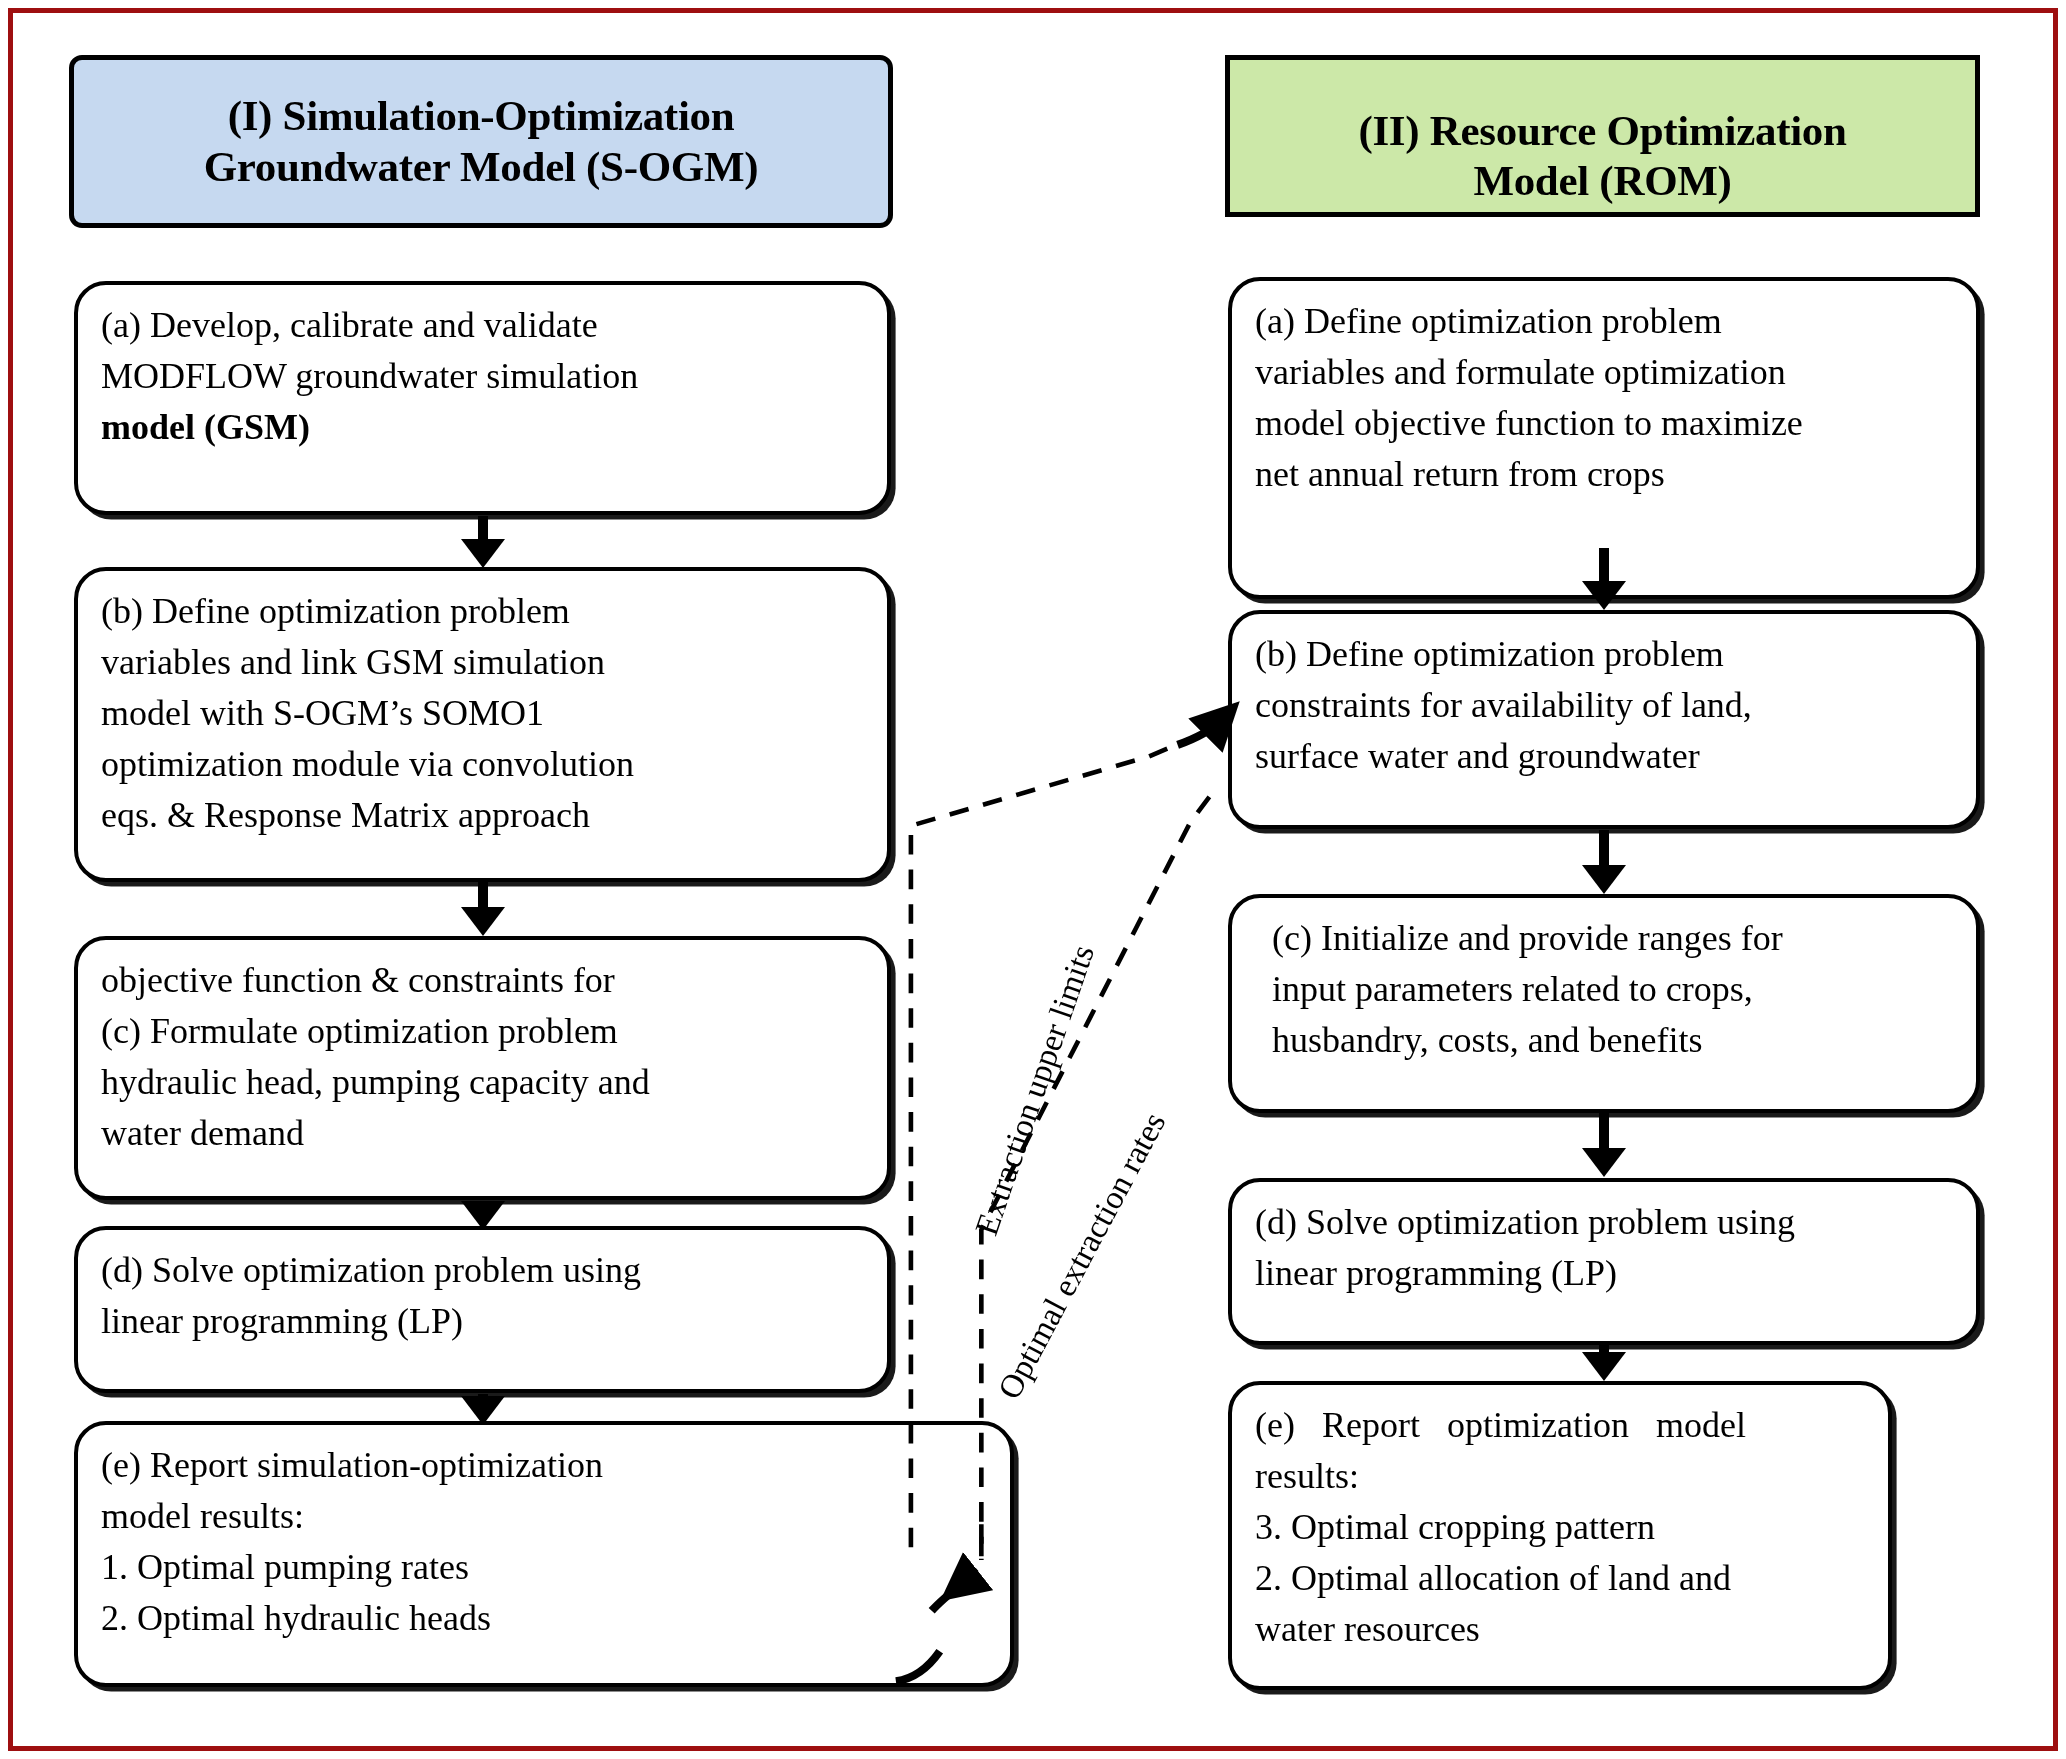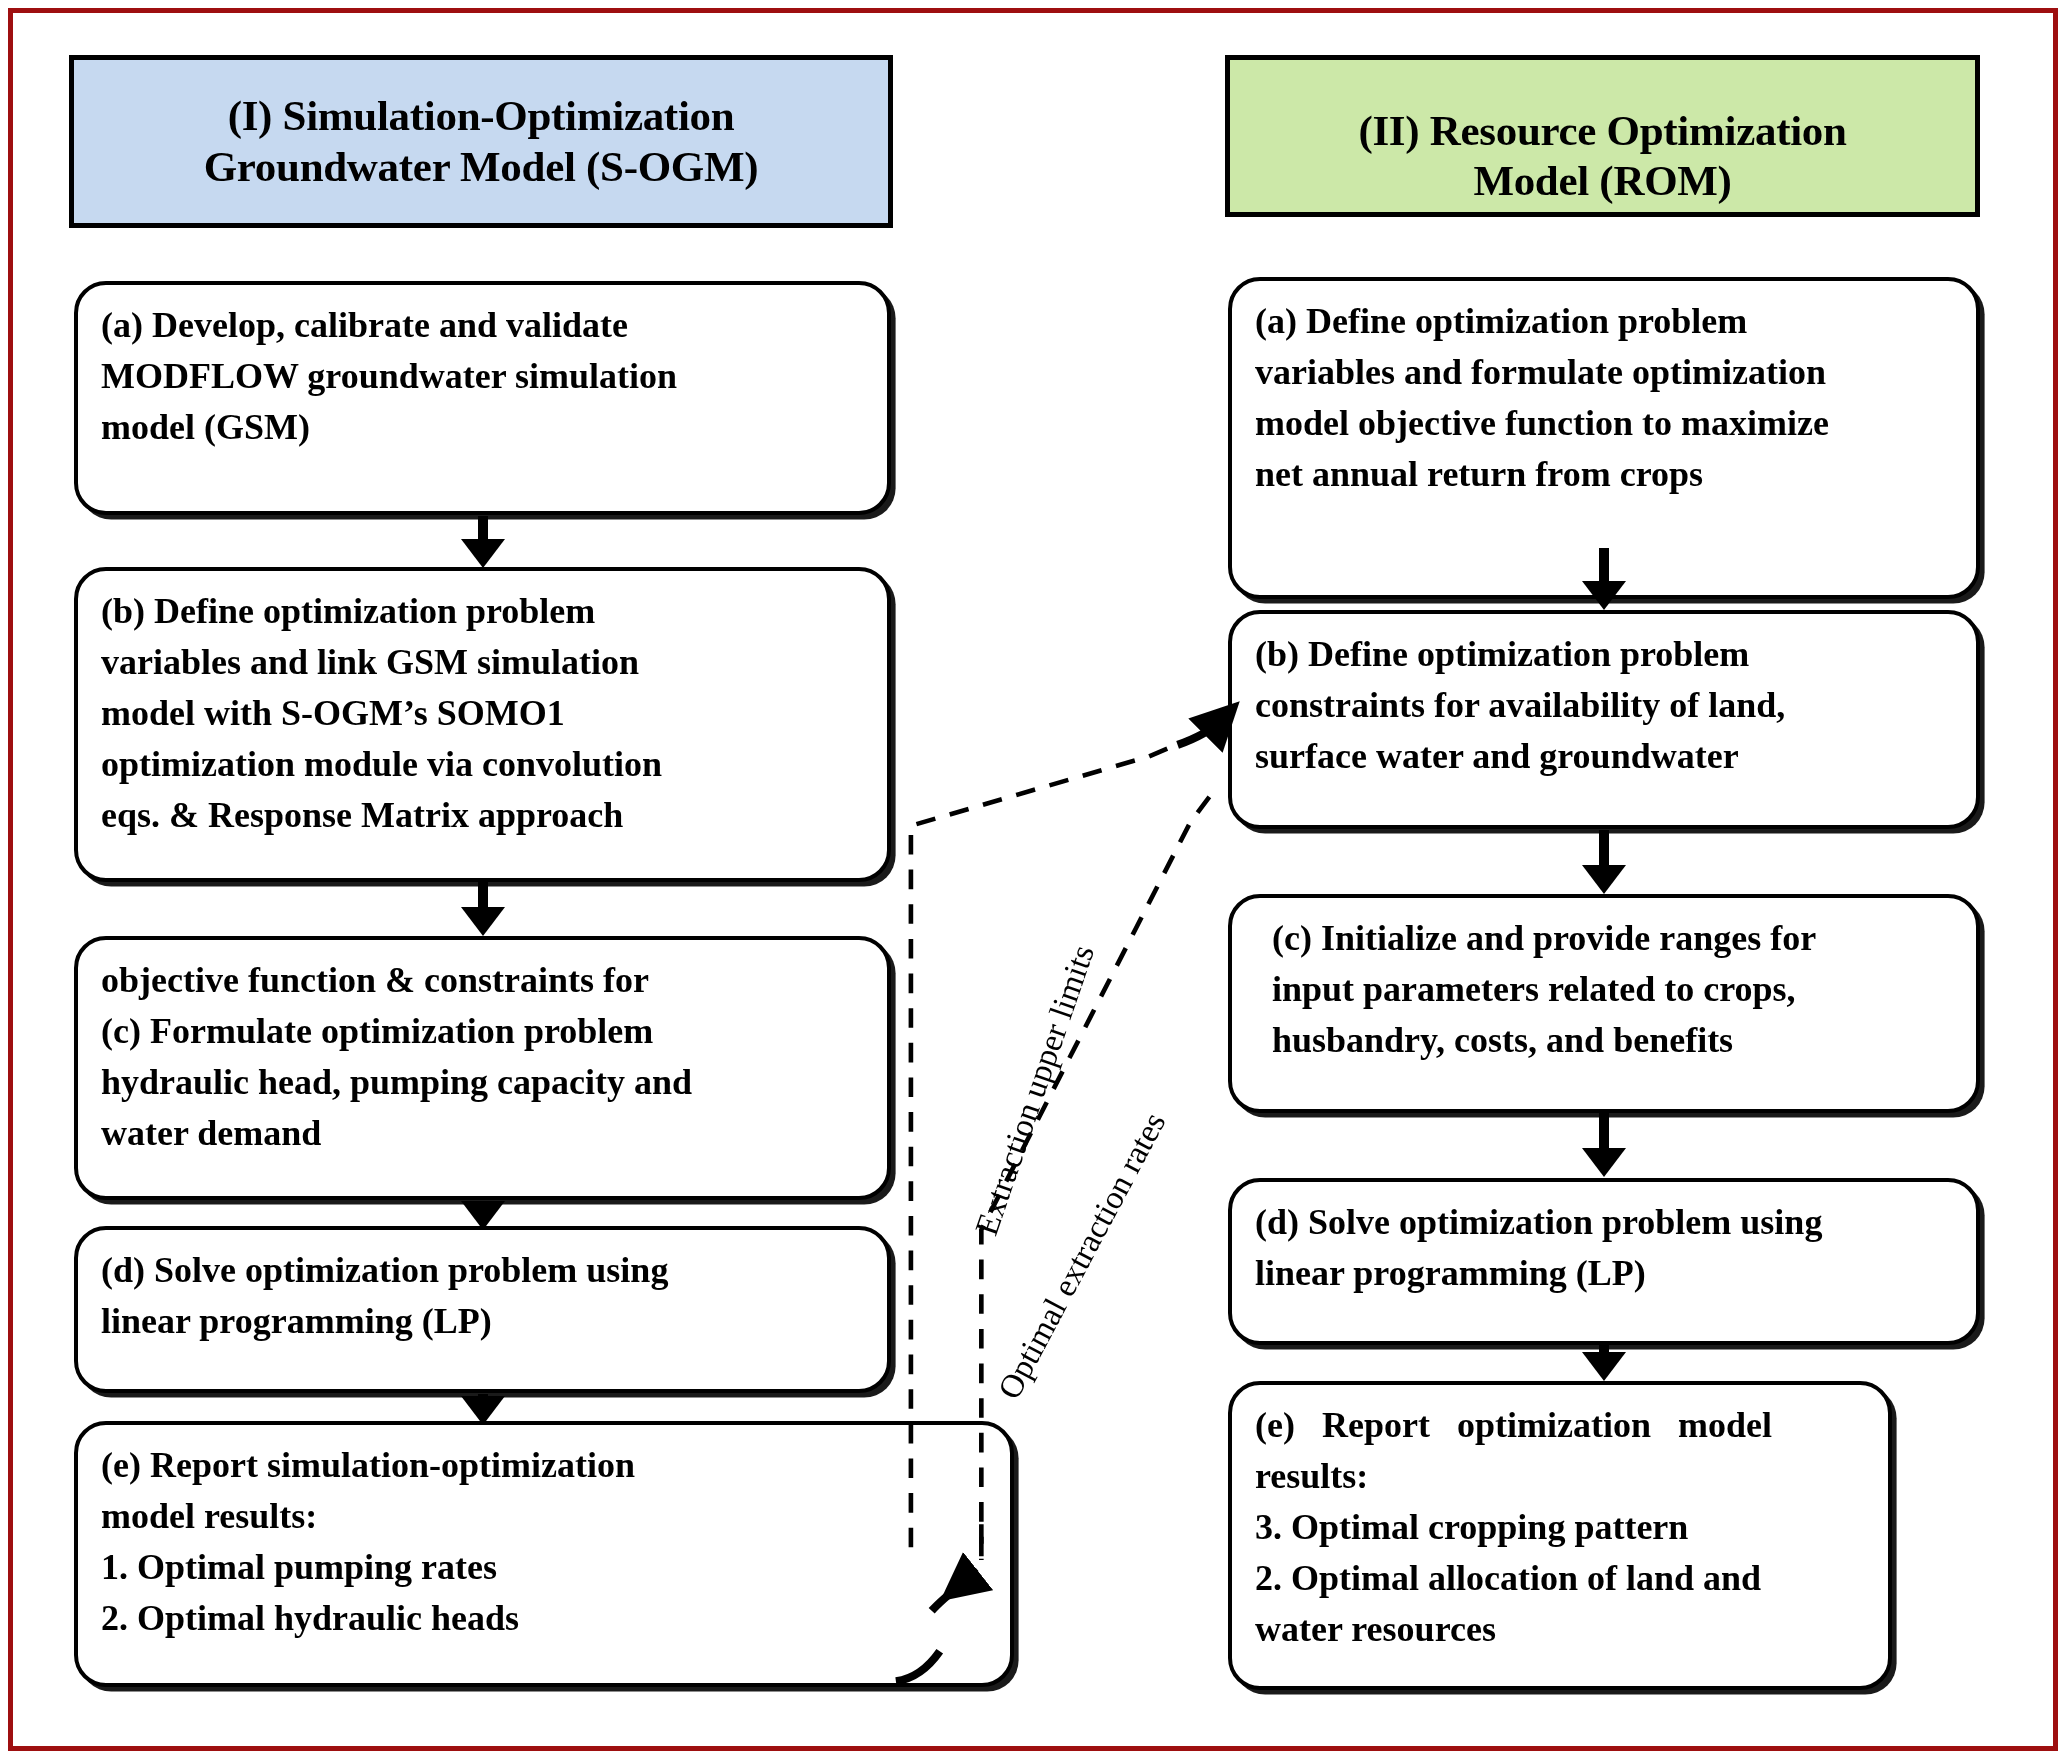--- a/index.html
+++ b/index.html
@@ -47,20 +47,21 @@
     letter-spacing: -0.3px;
     color: #000000;
     padding: 5.8px 11.5px;
   }
   #header-left {
     left: 69px;
     top: 55px;
     width: 824px;
     height: 173px;
     background: #c6d9f0;
+    border-radius: 13px;
   }
   #header-right {
     left: 1225px;
     top: 55px;
     width: 755px;
     height: 162px;
     background: #cce8a8;
     align-items: flex-end;
   }
   .header-box .hline { display: block; }
@@ -71,21 +72,21 @@
     background: #ffffff;
     border: 4px solid #000000;
     border-radius: 32px;
     box-sizing: border-box;
     box-shadow: 5.2px 5.2px 0 -0.6px #1a1a1a;
     padding: 15px 21px 12.7px 23px;
     font-size: 36px;
     line-height: 1.42;
     color: #000000;
   }
-  .pbox .ln { display: block; white-space: nowrap; font-weight: bold; }
+  .pbox .ln { display: block; white-space: nowrap; }
   .pbox .ln.b { font-weight: bold; }
   .pbox .ln.just {
     display: flex;
     justify-content: space-between;
   }
   .pbox .ln.just > span { white-space: pre; }
 
   
   .arrow-v {
     position: absolute;

